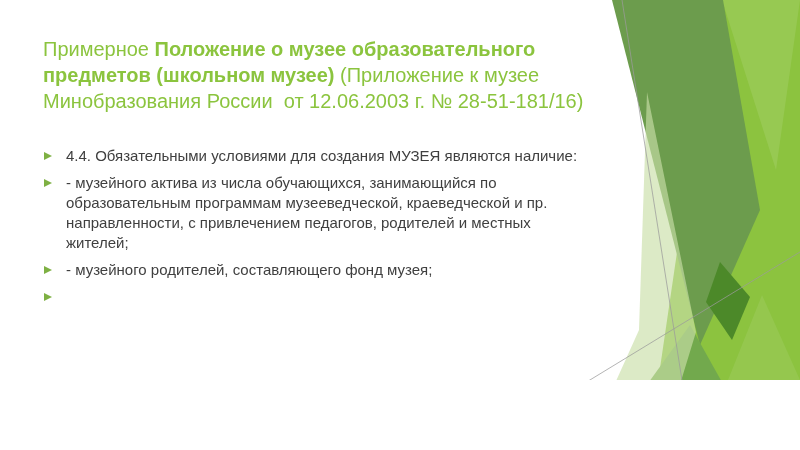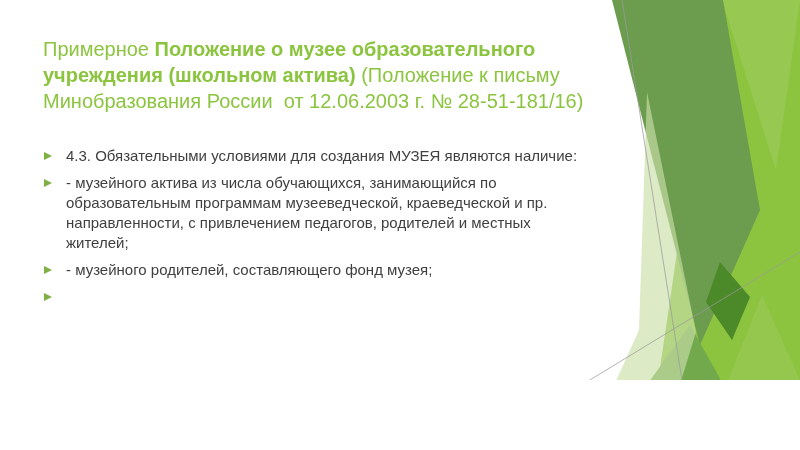--- a/index.html
+++ b/index.html
@@ -78,26 +78,26 @@
     <polygon points="690,325 760,450 600,450" fill="#72A94D"></polygon>
     <polygon fill-opacity="0.65" points="647,92 696,332 660,450 585,450 639,330" fill="#C9DFA7"></polygon>
     <polygon points="720,262 750,297 732,340 706,302" fill="#4C8929"></polygon>
     <polygon fill-opacity="0.08" points="762,295 800,380 800,450 700,450" fill="#FFFFFF"></polygon>
     <line x1="622" y1="0" x2="693" y2="450" stroke-width="1" stroke-opacity="0.75" stroke="#9B9B9B"></line>
     <line x1="475" y1="450" x2="800" y2="252" stroke-width="1" stroke-opacity="0.75" stroke="#9B9B9B"></line>
   </svg>
 
   <div class="title" id="title">
       <div class="title-line"><span class="seg-regular">Примерное </span><span class="seg-bold">Положение о музее образовательного</span></div>
-      <div class="title-line"><span class="seg-bold">учреждения (школьном актива)</span><span class="seg-regular"> (Положение к письму</span></div>
+      <div class="title-line"><span class="seg-bold">предметов (школьном музее)</span><span class="seg-regular"> (Приложение к музее</span></div>
       <div class="title-line"><span class="seg-regular">Минобразования России  от 12.06.2003 г. № 28-51-181/16)</span></div>
     </div>
 
   <ul class="bullets" id="bullets">
-      <li><span class="bullet-marker"></span><span>4.3. Обязательными условиями для создания МУЗЕЯ являются наличие:</span></li>
+      <li><span class="bullet-marker"></span><span>4.4. Обязательными условиями для создания МУЗЕЯ являются наличие:</span></li>
       <li><span class="bullet-marker"></span><span>- музейного актива из числа обучающихся, занимающийся по
 образовательным программам музееведческой, краеведческой и пр.
 направленности, с привлечением педагогов, родителей и местных
 жителей;</span></li>
       <li><span class="bullet-marker"></span><span>- музейного родителей, составляющего фонд музея;</span></li>
       <li><span class="bullet-marker"></span></li>
     </ul>
 
 </div>
 

